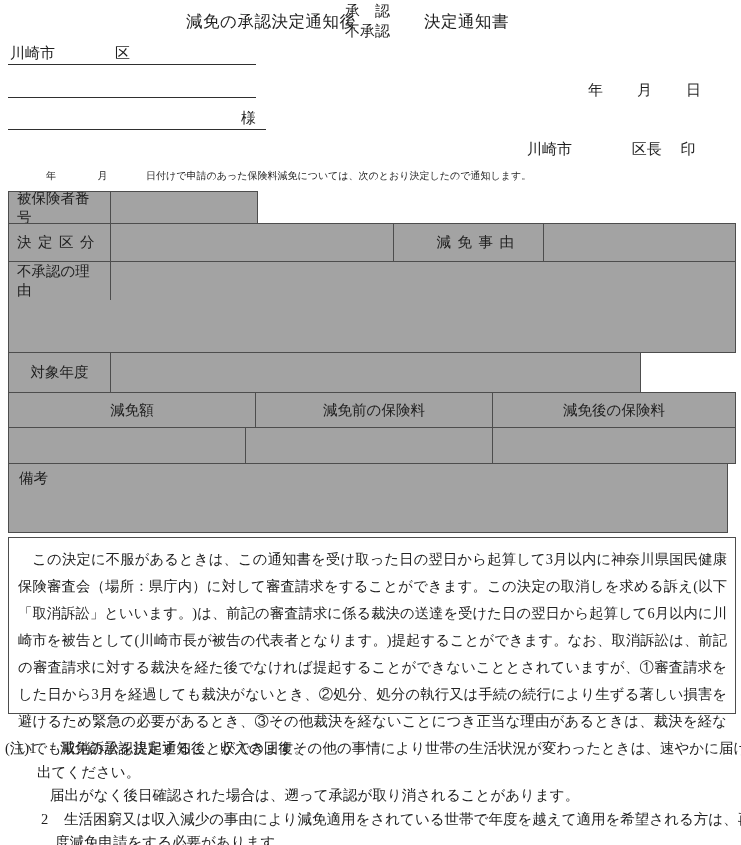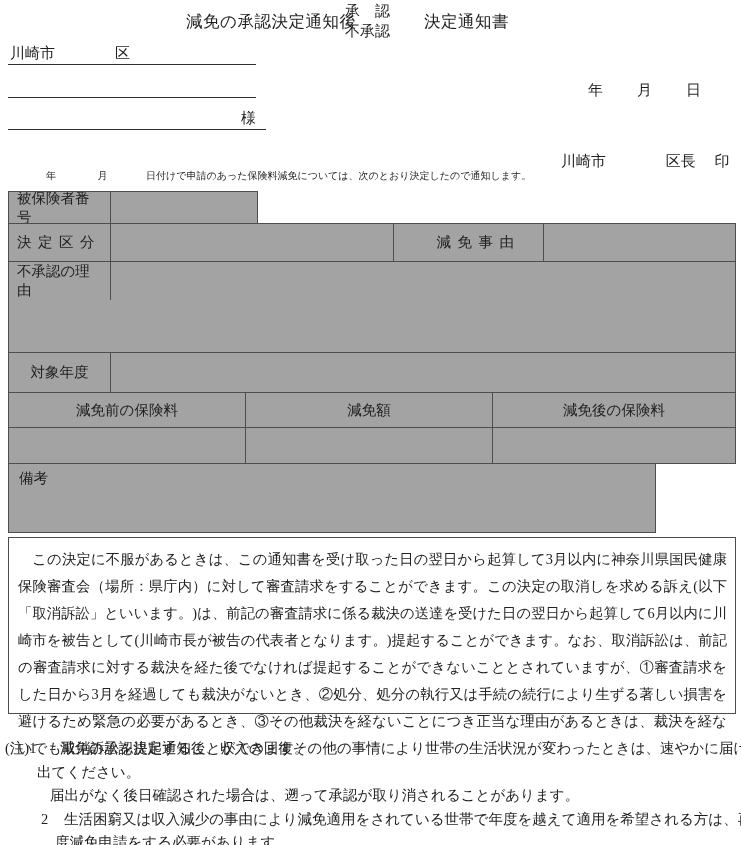--- a/index.html
+++ b/index.html
@@ -53,21 +53,21 @@
   <div class="abs ul" style="left:8px;top:106px;width:258px;height:23px;">
     <span class="abs addr-txt" style="right:10px;bottom:1px;">様</span>
   </div>
 
   <div class="abs dateline" style="left:588px;top:81px;width:113px;">
     <span>年</span>
     <span>月</span>
     <span>日</span>
   </div>
 
-  <div class="abs issuer" style="left:561px;top:140px;margin-top:12px;">
+  <div class="abs issuer" style="left:527px;top:140px;">
     <span>川崎市</span>
     <span style="margin-left:56px;">区長</span>
     <span style="margin-left:15px;">印</span>
   </div>
 
   <div class="abs intro" style="left:46px;top:169px;">
     <span>年</span>
     <span style="margin-left:39px;">月</span>
     <span style="margin-left:36px;">日付けで申請のあった保険料減免については、次のとおり決定したので通知します。</span>
   </div>
@@ -84,38 +84,38 @@
       <div class="cell val" style="flex:none;width:263px;"></div>
       <div class="cell ctr sp" style="width:130px;">減免事由</div>
       <div class="cell val"></div>
     </div>
 
     <div class="row" style="left:0;top:70px;width:728px;height:92px;flex-direction:column;">
       <div class="cell" style="width:102px;">不承認の理由</div>
       <div class="cell val"></div>
     </div>
 
-    <div class="row" style="left:0;top:161px;width:728px;height:41px;text-align:right;">
+    <div class="row" style="left:0;top:161px;width:633px;height:41px;text-align:right;">
       <div class="cell ctr" style="width:102px;">対象年度</div>
       <div class="cell val"></div>
     </div>
 
     <div class="row" style="left:0;top:201px;width:728px;height:36px;">
+      <div class="cell ctr" style="width:247px;">減免額</div>
       <div class="cell ctr" style="width:237px;">減免前の保険料</div>
-      <div class="cell ctr" style="width:247px;">減免額</div>
       <div class="cell ctr val">減免後の保険料</div>
     </div>
 
     <div class="row" style="left:0;top:236px;width:728px;height:37px;">
       <div class="cell" style="width:237px;"></div>
       <div class="cell" style="width:247px;"></div>
       <div class="cell val"></div>
     </div>
 
-    <div class="row" style="left:0;top:272px;width:648px;height:70px;">
+    <div class="row" style="left:0;top:272px;width:720px;height:70px;">
       <div class="cell topleft val" style="padding-left:10px;">備考</div>
     </div>
 
   </div>
 
   <div class="abs appeal" style="left:8px;top:537px;width:728px;height:177px;">この決定に不服があるときは、この通知書を受け取った日の翌日から起算して3月以内に神奈川県国民健康保険審査会（場所：県庁内）に対して審査請求をすることができます。この決定の取消しを求める訴え(以下「取消訴訟」といいます。)は、前記の審査請求に係る裁決の送達を受けた日の翌日から起算して6月以内に川崎市を被告として(川崎市長が被告の代表者となります。)提起することができます。なお、取消訴訟は、前記の審査請求に対する裁決を経た後でなければ提起することができないこととされていますが、①審査請求をした日から3月を経過しても裁決がないとき、②処分、処分の執行又は手続の続行により生ずる著しい損害を避けるため緊急の必要があるとき、③その他裁決を経ないことにつき正当な理由があるときは、裁決を経ないでも取消訴訟を提起することができます。</div>
 
   <div class="abs note" style="left:5px;top:739px;">
     <span class="mk">(注)1</span>
     <span style="margin-left:10px;padding-left:10px;">減免の承認決定通知後、収入の回復その他の事情により世帯の生活状況が変わったときは、速やかに届け</span>

